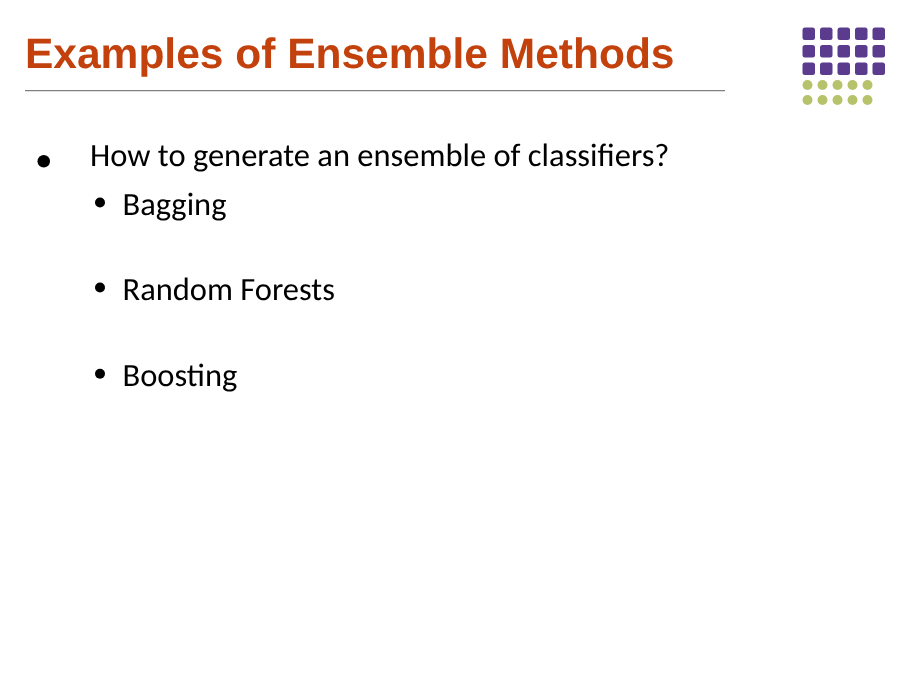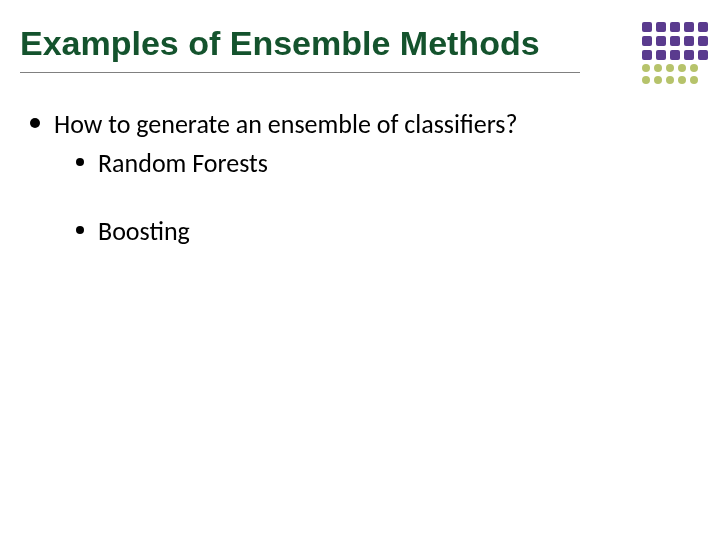--- a/index.html
+++ b/index.html
@@ -19,21 +19,21 @@
     height: 540px;
     box-sizing: border-box;
   }
   .title {
     position: absolute;
     left: 20px;
     top: 24px;
     font-family: Arial, "Helvetica Neue", sans-serif;
     font-size: 34px;
     font-weight: 700;
-    color: #14532d;
+    color: #c2410c;
     letter-spacing: 0px;
   }
   .title-underline {
     position: absolute;
     left: 20px;
     top: 72px;
     width: 560px;
     height: 0;
     border-bottom: 1px solid #808080;
   }
@@ -60,22 +60,22 @@
   .body {
     position: absolute;
     left: 30px;
     top: 108px;
     right: 30px;
     font-size: 26px;
     line-height: 1.25;
   }
   .l1 {
     display: flex;
-    align-items: flex-start;
-    gap: 14px;
+    align-items: center;
+    gap: 32px;
     margin-bottom: 6px;
   }
   .l2 {
     display: flex;
     align-items: flex-start;
     gap: 14px;
     padding-left: 46px;
     margin-bottom: 36px;
   }
   .l2.first {
@@ -145,20 +145,24 @@
       <span class="dot" style="background:#b6c36b"></span>
       <span class="dot" style="background:#b6c36b"></span>
     </div>
   </div>
 
   <div class="body">
     <div class="l1">
       <span class="bullet"></span>
       <span class="txt">How to generate an ensemble of classifiers?</span>
     </div>
+    <div class="l2 first">
+      <span class="bullet small"></span>
+      <span class="txt">Bagging</span>
+    </div>
     <div class="l2">
       <span class="bullet small"></span>
       <span class="txt">Random Forests</span>
     </div>
     <div class="l2">
       <span class="bullet small"></span>
       <span class="txt">Boosting</span>
     </div>
   </div>
 

